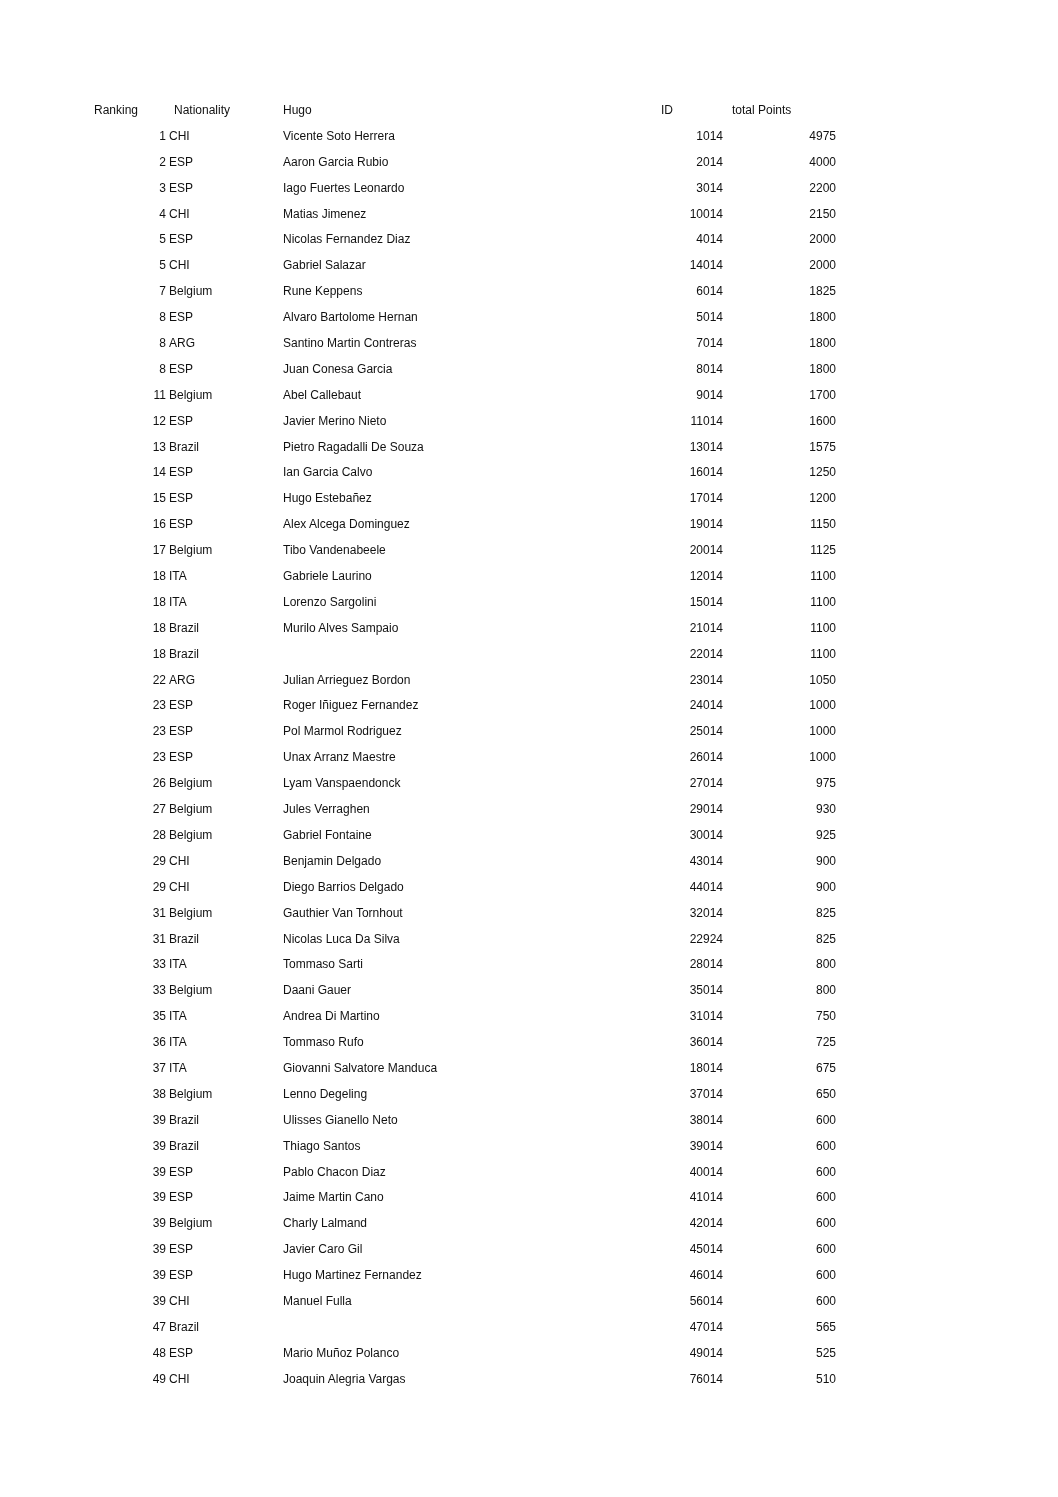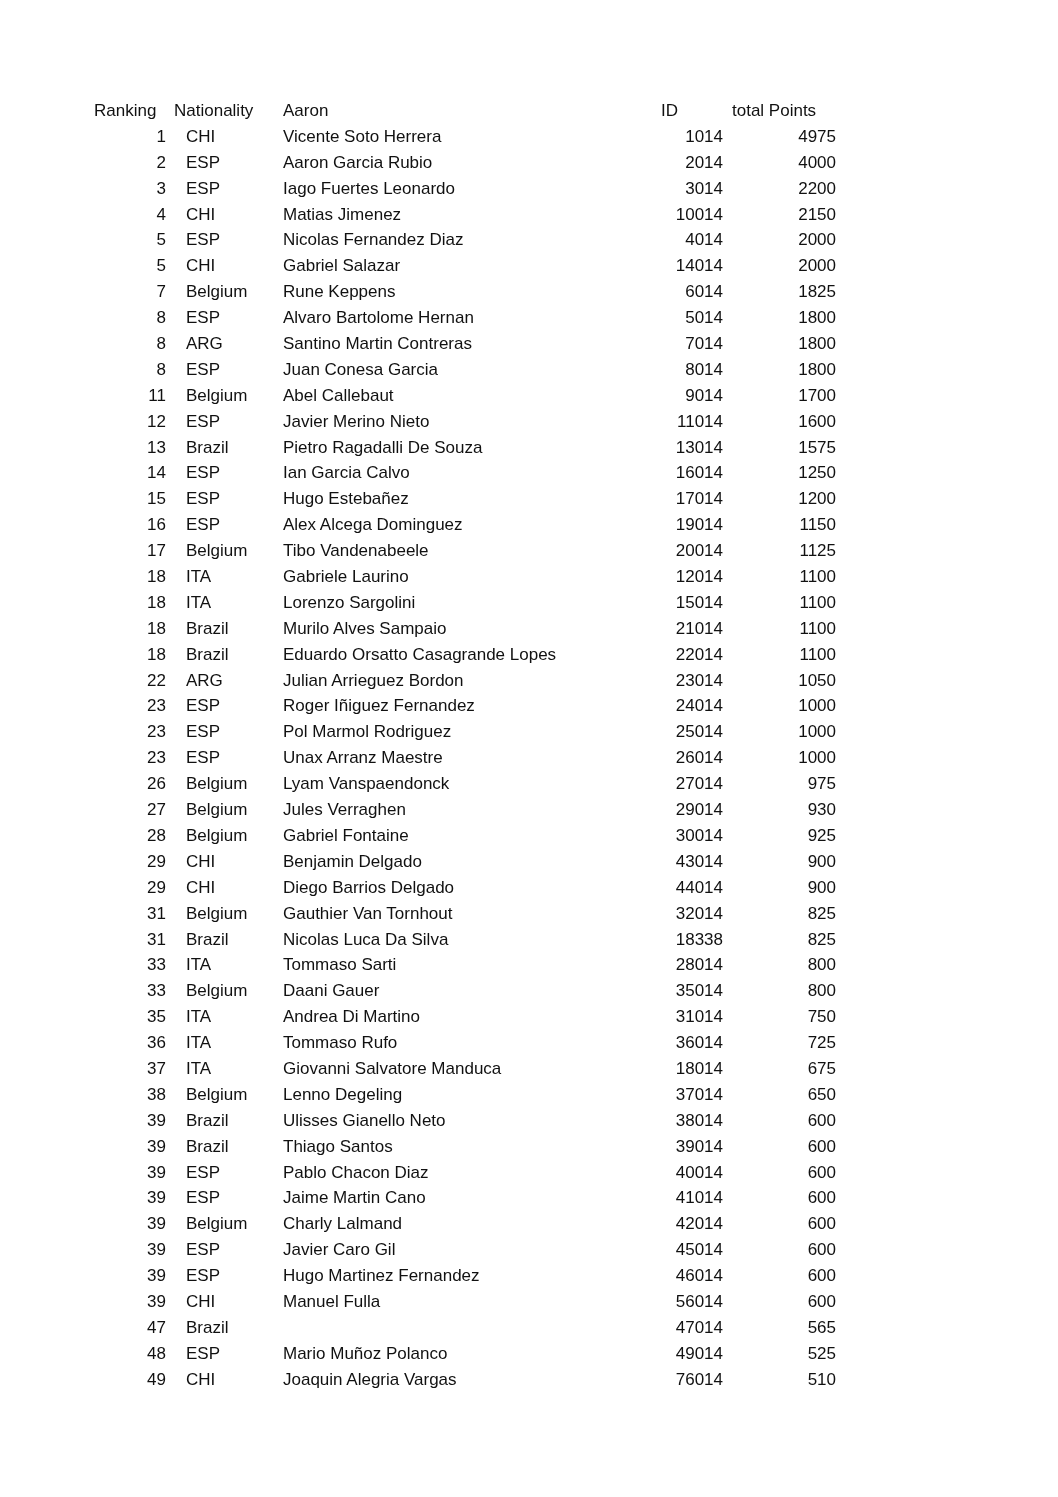--- a/index.html
+++ b/index.html
@@ -17,47 +17,47 @@
     }
     .sheet {
       position: absolute;
       left: 0;
       top: 98px;
       width: 1058px;
     }
     .row {
       position: relative;
       height: 25.9px;
-      font-size: 17px;
+      font-size: 12px;
       line-height: 25.9px;
       white-space: nowrap;
     }
     .cell {
       position: absolute;
       top: 0;
     }
     .c-rank { right: calc(1058px - 166px); text-align: right; }
-    .c-nat  { left: 186px; }
+    .c-nat  { left: 169px; }
     .c-name { left: 283px; }
     .c-id   { right: calc(1058px - 723px); text-align: right; }
     .c-pts  { right: calc(1058px - 836px); }
     .header .h-rank { left: 94px; }
     .header .h-nat  { left: 174px; }
     .header .h-name { left: 283px; }
     .header .h-id   { left: 661px; }
     .header .h-pts  { left: 732px; }
   </style>
 </head>
 <body>
 
 <div class="sheet">
   <div class="row header">
     <span class="cell h-rank">Ranking</span>
     <span class="cell h-nat">Nationality</span>
-    <span class="cell h-name">Aaron</span>
+    <span class="cell h-name">Hugo</span>
     <span class="cell h-id">ID</span>
     <span class="cell h-pts">total Points</span>
   </div>
   <div id="rows">
       <div class="row">
         <span class="cell c-rank">1</span>
         <span class="cell c-nat">CHI</span>
         <span class="cell c-name">Vicente Soto Herrera</span>
         <span class="cell c-id">1014</span>
         <span class="cell c-pts">4975</span>
@@ -191,21 +191,20 @@
       <div class="row">
         <span class="cell c-rank">18</span>
         <span class="cell c-nat">Brazil</span>
         <span class="cell c-name">Murilo Alves Sampaio</span>
         <span class="cell c-id">21014</span>
         <span class="cell c-pts">1100</span>
       </div>
       <div class="row">
         <span class="cell c-rank">18</span>
         <span class="cell c-nat">Brazil</span>
-        <span class="cell c-name">Eduardo Orsatto Casagrande Lopes</span>
         <span class="cell c-id">22014</span>
         <span class="cell c-pts">1100</span>
       </div>
       <div class="row">
         <span class="cell c-rank">22</span>
         <span class="cell c-nat">ARG</span>
         <span class="cell c-name">Julian Arrieguez Bordon</span>
         <span class="cell c-id">23014</span>
         <span class="cell c-pts">1050</span>
       </div>
@@ -269,21 +268,21 @@
         <span class="cell c-rank">31</span>
         <span class="cell c-nat">Belgium</span>
         <span class="cell c-name">Gauthier Van Tornhout</span>
         <span class="cell c-id">32014</span>
         <span class="cell c-pts">825</span>
       </div>
       <div class="row">
         <span class="cell c-rank">31</span>
         <span class="cell c-nat">Brazil</span>
         <span class="cell c-name">Nicolas Luca Da Silva</span>
-        <span class="cell c-id">18338</span>
+        <span class="cell c-id">22924</span>
         <span class="cell c-pts">825</span>
       </div>
       <div class="row">
         <span class="cell c-rank">33</span>
         <span class="cell c-nat">ITA</span>
         <span class="cell c-name">Tommaso Sarti</span>
         <span class="cell c-id">28014</span>
         <span class="cell c-pts">800</span>
       </div>
       <div class="row">

